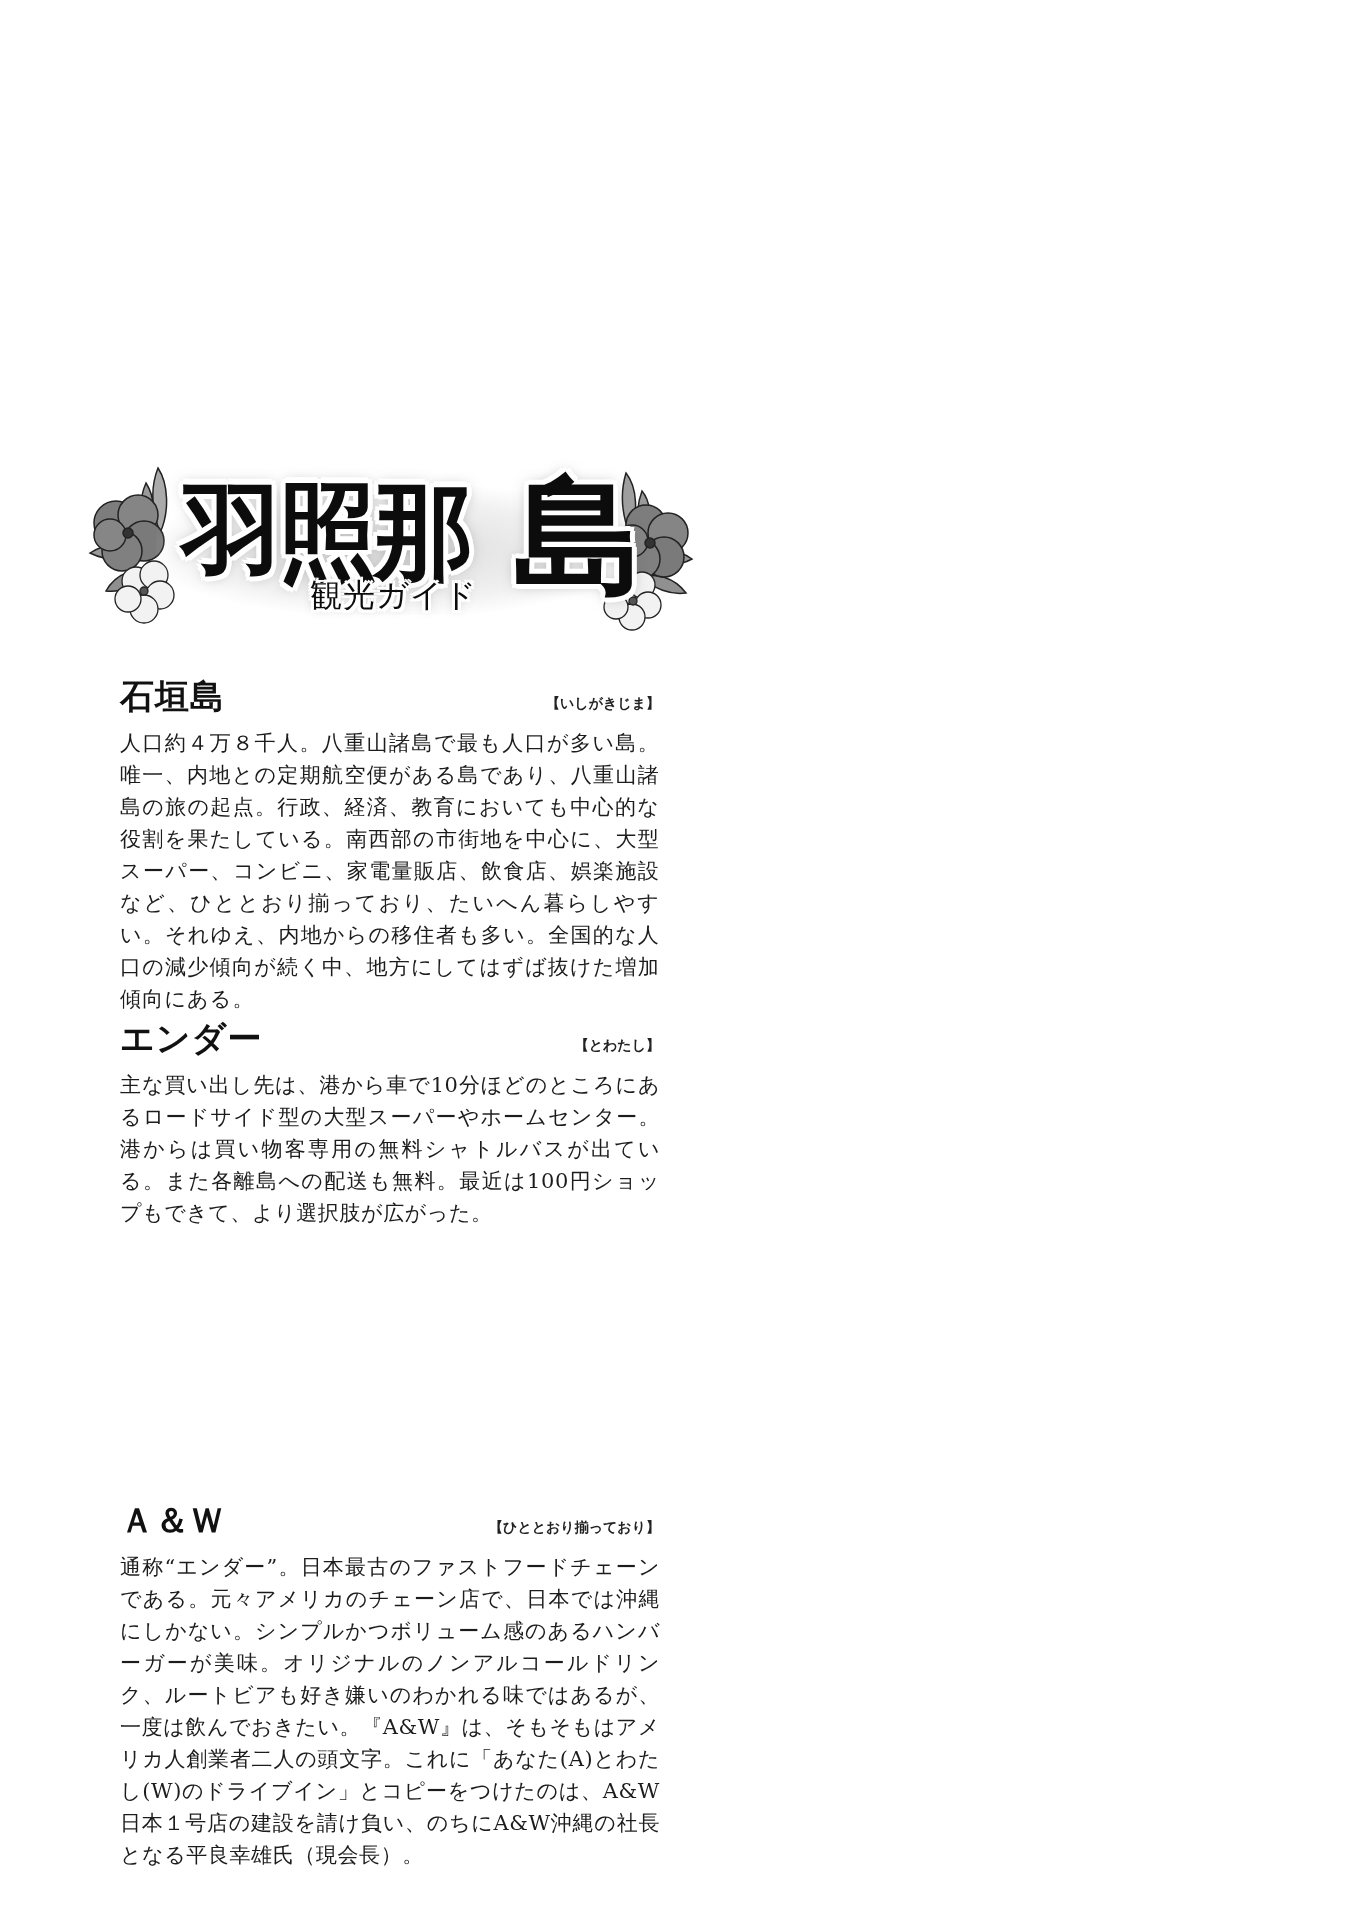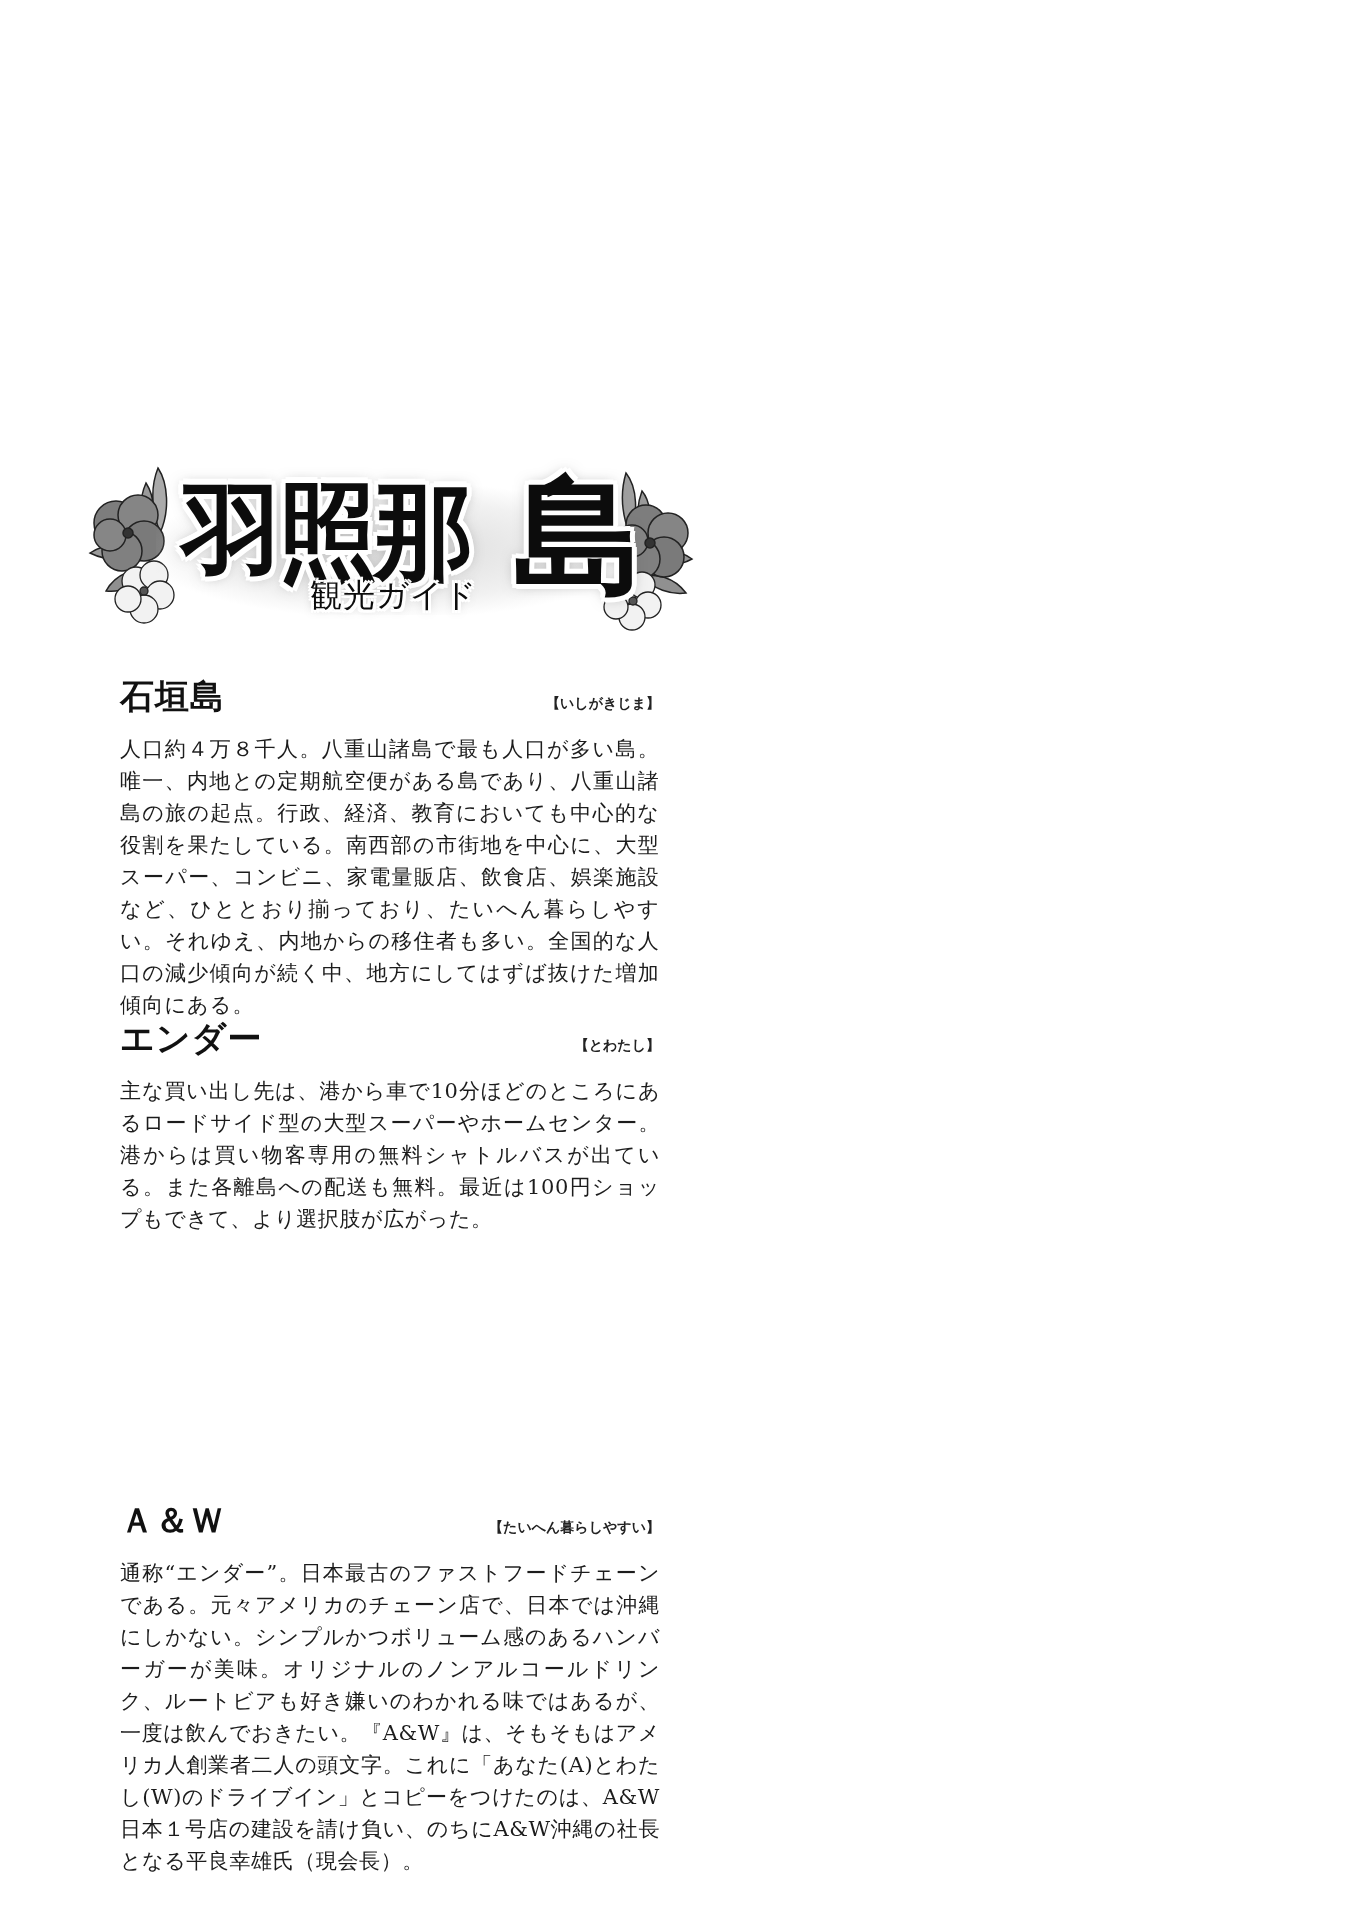--- a/index.html
+++ b/index.html
@@ -102,21 +102,21 @@
       color: #111;
       letter-spacing: 1px;
     }
     .entry-reading {
       font-family: "DejaVu Sans", "Liberation Sans", sans-serif;
       font-size: 14px;
       color: #222;
       margin-left: 4px;
     }
     .entry-body {
-      margin-top: 17px;
+      margin-top: 11px;
     }
     .entry-body p {
       margin: 0;
       font-size: 21px;
       line-height: 32px;
       letter-spacing: 0.6px;
       color: #1c1c1c;
       text-align: justify;
     }
     .entry.gothic .entry-body p {
@@ -209,18 +209,18 @@
     <span class="entry-reading">【とわたし】</span>
   </h2>
   <div class="entry-body">
     <p>主な買い出し先は、港から車で10分ほどのところにあるロードサイド型の大型スーパーやホームセンター。港からは買い物客専用の無料シャトルバスが出ている。また各離島への配送も無料。最近は100円ショップもできて、より選択肢が広がった。</p>
   </div>
 </section>
 
 <section class="entry mincho" id="entry-aw">
   <h2 class="entry-heading">
     <span class="entry-term">Ａ＆Ｗ</span>
-    <span class="entry-reading">【たいへん暮らしやすい】</span>
+    <span class="entry-reading">【ひととおり揃っており】</span>
   </h2>
   <div class="entry-body">
     <p>通称“エンダー”。日本最古のファストフードチェーンである。元々アメリカのチェーン店で、日本では沖縄にしかない。シンプルかつボリューム感のあるハンバーガーが美味。オリジナルのノンアルコールドリンク、ルートビアも好き嫌いのわかれる味ではあるが、一度は飲んでおきたい。『A&amp;W』は、そもそもはアメリカ人創業者二人の頭文字。これに「あなた(A)とわたし(W)のドライブイン」とコピーをつけたのは、A&amp;W日本１号店の建設を請け負い、のちにA&amp;W沖縄の社長となる平良幸雄氏（現会長）。</p>
   </div>
 </section>
 
 </body></html>

